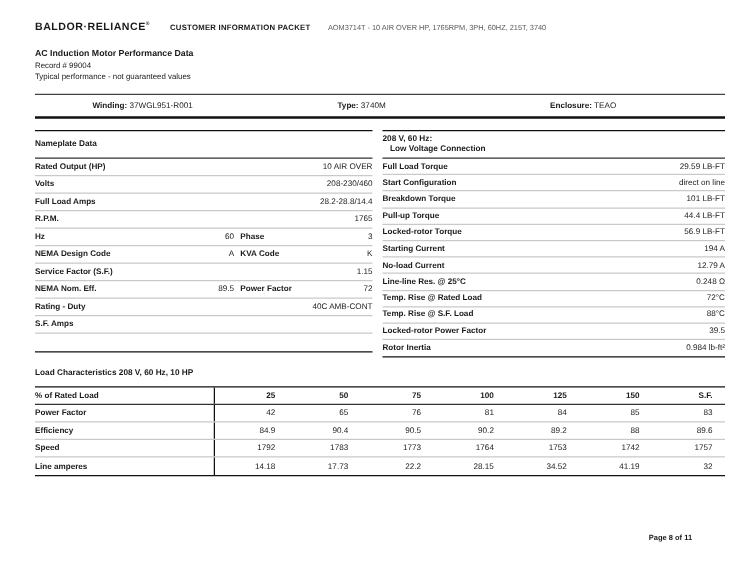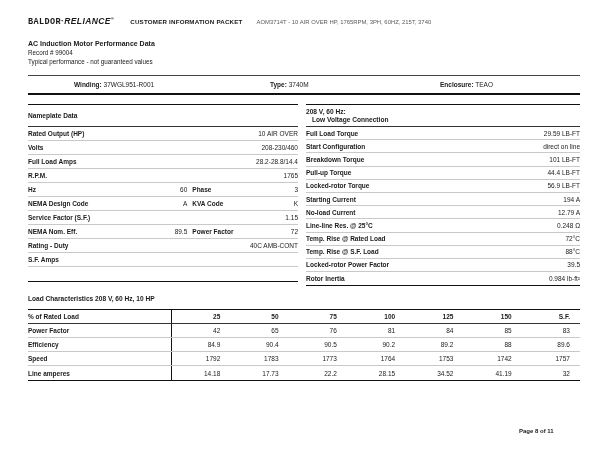--- a/index.html
+++ b/index.html
@@ -5,22 +5,22 @@
   * { margin:0; padding:0; box-sizing:border-box; }
   html,body { background:#ffffff; }
   .page {
     position:relative; width:600px; height:464px; background:#fff;
     font-family:"Liberation Sans", sans-serif; color:#1a1a1a;
     font-size:6.5px; overflow:hidden;
   }
   
   .hdr { position:absolute; top:16px; left:28px; right:20px; display:flex; align-items:baseline; }
   .logo { font-size:8.5px; font-weight:800; letter-spacing:.4px; white-space:nowrap; }
-  .logo .baldor { font-family:Liberation Mono, monospace; }
-  .logo .rel { font-style:italic; }
+  .logo .baldor { font-family:Liberation Sans, sans-serif; }
+  .logo .rel { }
   .logo .mark { font-size:4px; vertical-align:super; }
   .packet { font-weight:700; font-size:6.2px; margin-left:16px; letter-spacing:.2px; white-space:nowrap; }
   .spec { font-size:5.9px; color:#5a5a5a; margin-left:14px; white-space:nowrap; }
   
   .titleblock { position:absolute; top:39px; left:28px; line-height:9px; }
   .doc-title { font-weight:700; font-size:7px; }
   .doc-sub { font-size:6.3px; }
   
   .windbar {
     position:absolute; top:75px; left:28px; width:552px; height:20px;

